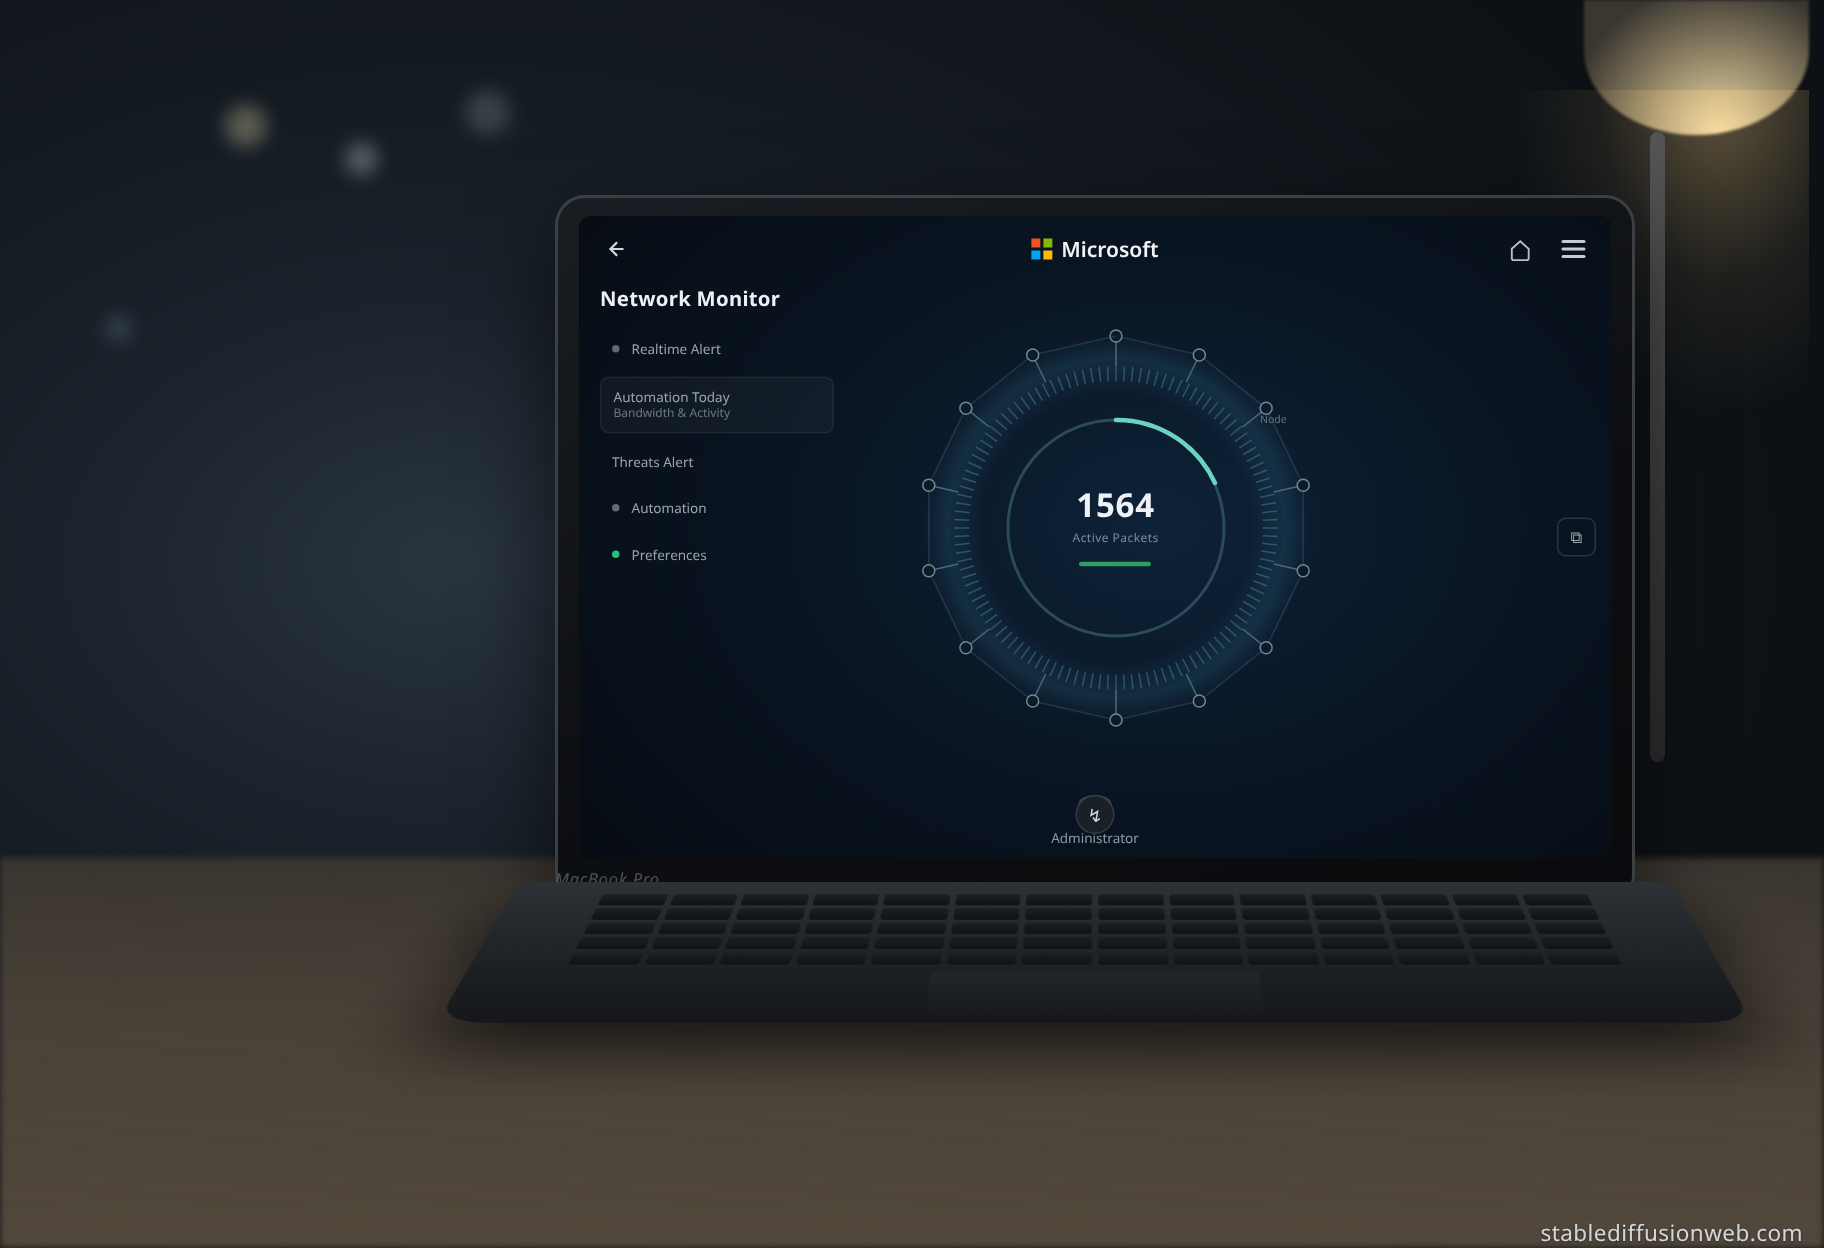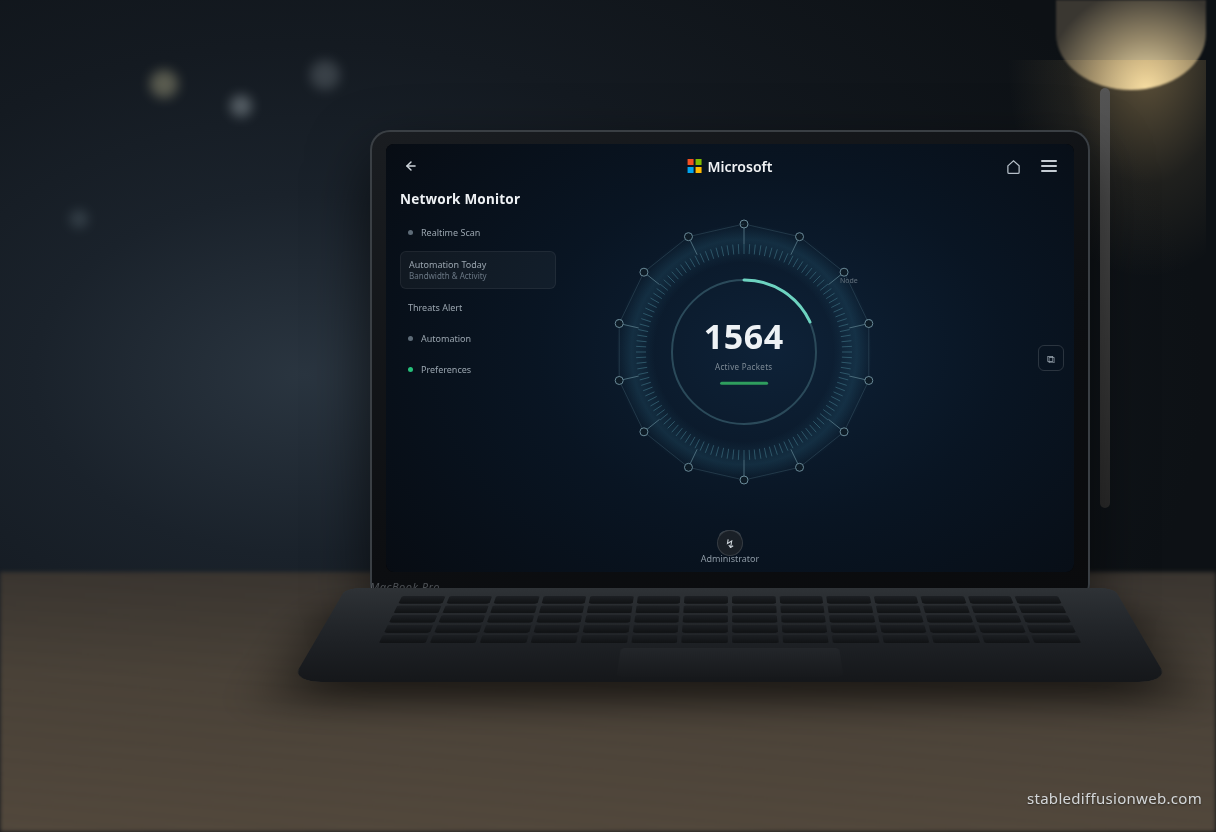--- a/index.html
+++ b/index.html
@@ -64,36 +64,36 @@
   .side-item { display:flex; align-items:center; gap:8px; padding:7px 8px; font-size:9px; color:#9aa5af; border-radius:6px; cursor:pointer; line-height:1.25; }
   .side-item.boxed { background:rgba(255,255,255,0.04); border:1px solid rgba(255,255,255,0.06); }
   .side-item .dot { width:5px; height:5px; border-radius:50%; background:#5d6b77; flex:0 0 auto; }
   .side-item.accent .dot { background:#25c07a; }
   .side-sub { font-size:8px; color:#6a7784; display:block; }
   .side-gap { height:6px; }
   
   .dial-wrap { position:absolute; left:52%; top:50%; transform:translate(-50%,-52%); width:300px; height:300px; }
   .dial-wrap svg { width:100%; height:100%; }
   .metric { position:absolute; left:50%; top:50%; transform:translate(-50%,-55%); text-align:center; }
-  .metric .num { font-size:34px; font-weight:700; color:#eef2f5; letter-spacing:.5px; }
+  .metric .num { font-size:22px; font-weight:700; color:#eef2f5; letter-spacing:.5px; }
   .metric .lbl { font-size:8px; color:#7f8c97; margin-top:2px; letter-spacing:.3px; }
   .metric .bar { margin:10px auto 0; width:48px; height:2.5px; background:#2f9e5e; border-radius:2px; }
   .node-label { position:absolute; font-size:7px; color:#64727e;padding-left:24px; }
   
   .float-right { position:absolute; right:10px; top:50%; transform:translateY(-50%); width:26px; height:26px; border:1px solid rgba(255,255,255,.14); border-radius:6px; display:flex; align-items:center; justify-content:center; color:#9aa5af; cursor:pointer; font-size:11px; }
   
   .bottombar { position:absolute; left:0; right:0; bottom:0; height:42px; display:flex; align-items:center; padding:0 14px; gap:10px;flex-direction:column; }
   .avatar { width:22px; height:22px; border-radius:50%; background:linear-gradient(#4a5560,#2d353d); display:flex; align-items:center; justify-content:center; color:#cdd4da; font-size:10px; }
   .avatar-name { font-size:9px; color:#8d99a4; }
   .center-action { position:absolute; left:50%; transform:translateX(-50%); width:26px; height:26px; border-radius:50%; background:#1a2027; border:1px solid rgba(255,255,255,.12); display:flex; align-items:center; justify-content:center; color:#cfd6dc; cursor:pointer; font-size:12px; }
   .bottom-right { margin-left:auto; display:flex; align-items:center; gap:10px; }
   .pill { padding:3px 8px; border-radius:5px; background:rgba(255,255,255,.06); font-size:8px; color:#aab4bd; }
   .chat-badge { display:flex; align-items:center; gap:4px; font-size:8px; color:#c1c9d0; }
   
-  .watermark { position:absolute; right:14px; bottom:24px; color:#dfe3e6; font-size:15px; letter-spacing:.3px; opacity:.92; text-shadow:0 1px 2px rgba(0,0,0,.5); }
+  .watermark { position:absolute; right:14px; bottom:0; color:#dfe3e6; font-size:15px; letter-spacing:.3px; opacity:.92; text-shadow:0 1px 2px rgba(0,0,0,.5); }
 </style>
 </head>
 <body>
 
 <div class="bokeh b1"></div>
 <div class="bokeh b2"></div>
 <div class="bokeh b3"></div>
 <div class="bokeh b4"></div>
 <div class="lamp">
   <div class="lamp-shade"></div>
@@ -136,21 +136,21 @@
                   <span></span>
                 </div>
             </div>
           </div>
         </div>
 
         <div class="sidebar">
           <h2>Network Monitor</h2>
           <div class="side-item">
             <span class="dot"></span>
-            <span>Realtime Scan</span>
+            <span>Realtime Alert</span>
           </div>
           <div class="side-gap"></div>
           <div class="side-item boxed">
             <div>
               <span>Automation Today</span>
               <span class="side-sub">Bandwidth &amp; Activity</span>
             </div>
           </div>
           <div class="side-gap"></div>
           <div class="side-item">

